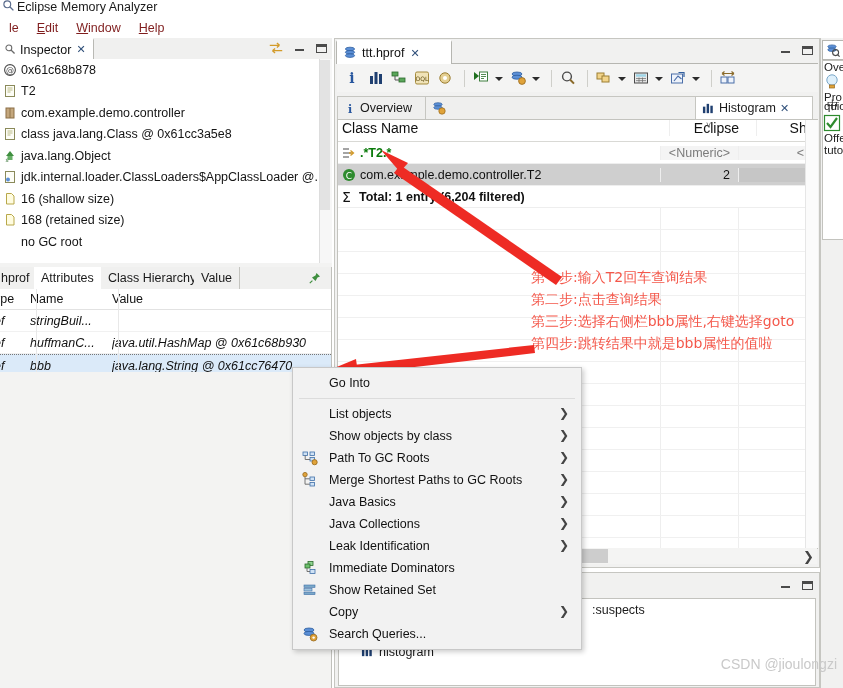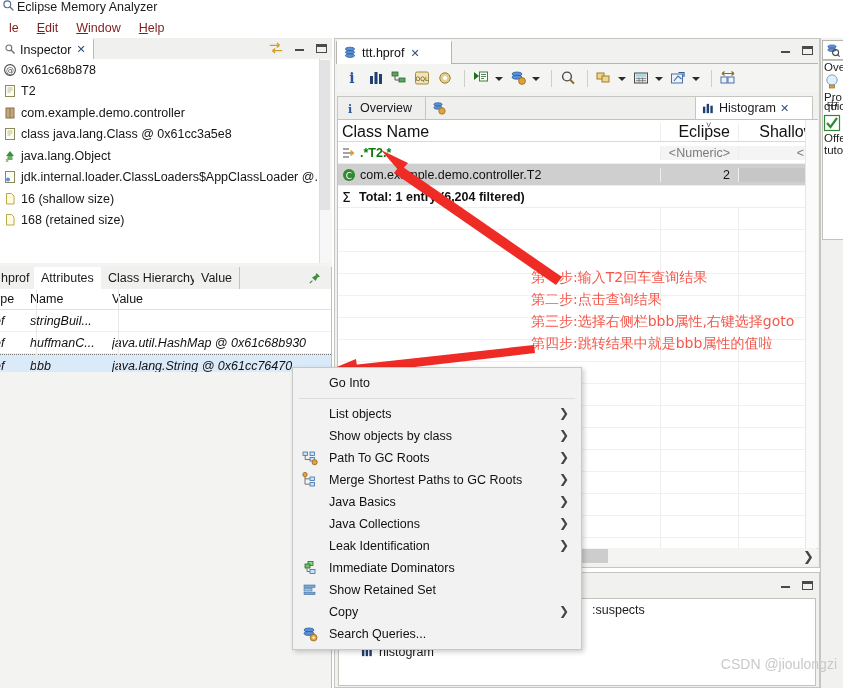--- a/index.html
+++ b/index.html
@@ -103,22 +103,22 @@
   #inner-tabs{left:337px;top:96px;width:481px;height:23px;background:#f1f1f0;}
   .itab{position:absolute;top:0;height:23px;display:flex;align-items:center;
     padding:0 6px;font-size:12.5px;color:#1a1a1a;box-sizing:border-box;
     background:#efefee;border:1px solid #c6c6c1;border-bottom:none;cursor:pointer;white-space:nowrap;}
   .itab.sel{background:#ffffff;}
   .itab .lbl{margin:0 4px;}
 
   
   #hist{left:337px;top:119px;width:481px;height:430px;background:#ffffff;
     border:1px solid #c3c3be;box-sizing:border-box;overflow:hidden;}
-  .h-head{display:flex;height:21px;align-items:flex-end;background:#ffffff;
-    border-bottom:1px solid #d9d9d5;font-size:16px;color:#111;}
+  .h-head{display:flex;height:21px;align-items:flex-start;background:#ffffff;
+    border-bottom:1px solid #d9d9d5;font-size:14px;color:#111;gap:9px;}
   .h-row{display:flex;height:21px;align-items:center;font-size:12.5px;color:#111;
     border-bottom:1px solid #eeeeee;}
   .h-row.filter{color:#7b7b7b;}
   .h-row.sel{background:#cfcfcf;}
   .h-empty{height:21px;border-bottom:1px solid #f0f0f0;display:flex;}
   .hc1{flex:0 0 322px;width:322px;padding-left:4px;display:flex;align-items:center;
     box-sizing:border-box;overflow:hidden;white-space:nowrap;}
   .hc2{flex:0 0 78px;width:78px;text-align:right;padding-right:8px;box-sizing:border-box;
     border-left:1px solid #eeeeee;}
   .hc3{flex:0 0 128px;width:128px;text-align:right;padding-right:8px;box-sizing:border-box;
@@ -272,20 +272,24 @@
     <span class="txt">16 (shallow size)</span>
   </div>
 
   <div class="insp-row">
     <svg class="insp-ico" viewBox="0 0 14 14">
       <path d="M3.5 1.5 h5 l2.5 2.5 v8 h-7.5 z" fill="#fffce0" stroke="#b8a84a" stroke-width="1"></path>
     </svg>
     <span class="txt">168 (retained size)</span>
   </div>
 
+  <div class="insp-row">
+    <span class="insp-ico"></span>
+    <span class="txt">no GC root</span>
+  </div>
 </div>
 <div class="abs" id="insp-scroll"></div>
 <div class="abs" id="insp-thumb"></div>
 
 <div class="abs" id="attr-tabs">
   <div class="atab" style="left:-6px">
     <span>hprof</span>
     </div>
   <div class="atab sel" style="left:34px">
     <span>Attributes</span>

